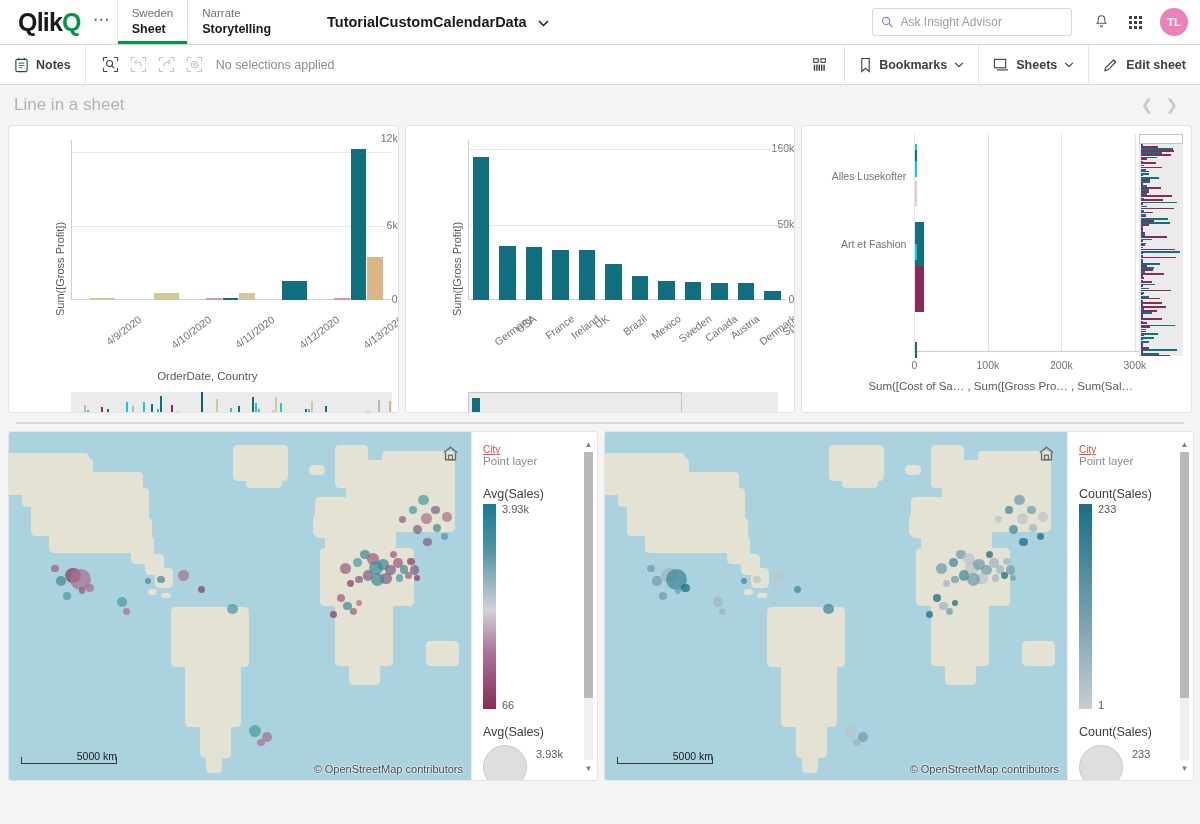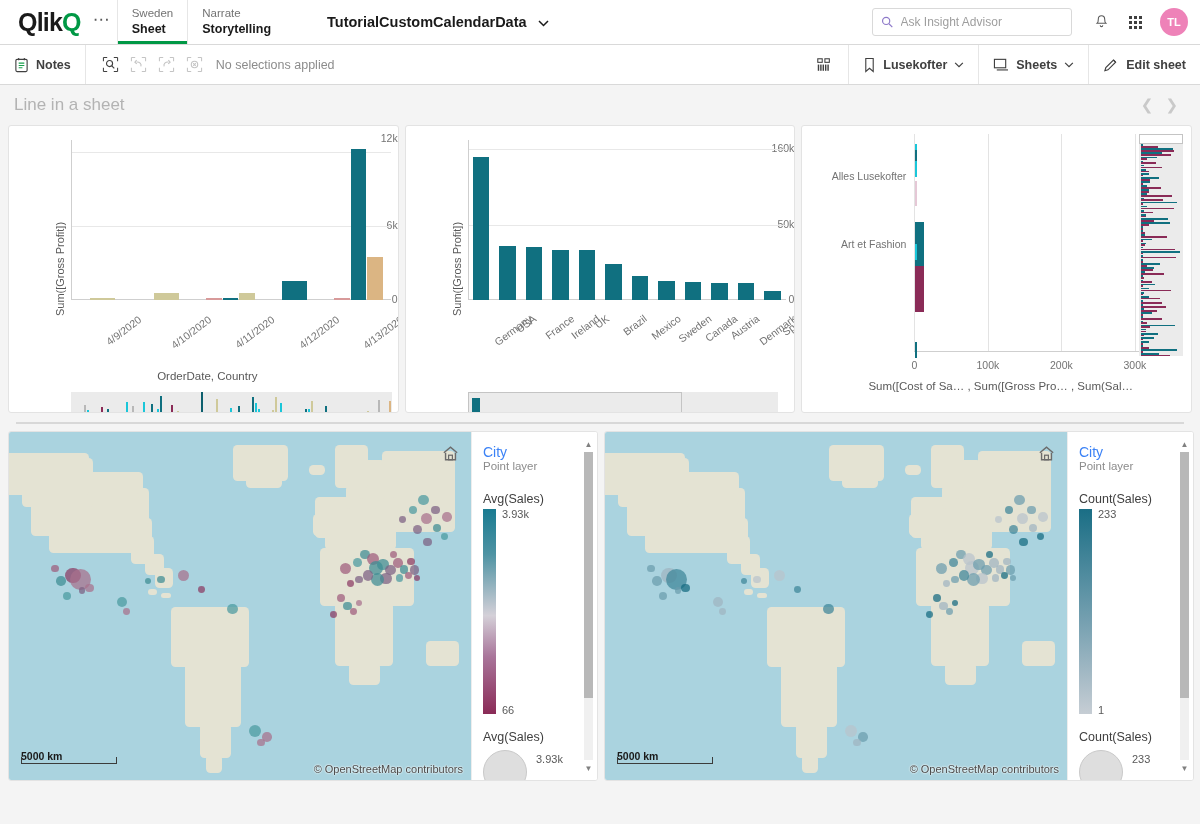--- a/index.html
+++ b/index.html
@@ -142,32 +142,32 @@
   .pt { position: absolute; border-radius: 50%; }
   .homebtn {
     position: absolute; right: 10px; top: 10px; width: 22px; height: 22px;
     display: flex; align-items: center; justify-content: center; cursor: pointer;
   }
   .scalebar {
     position: absolute; left: 12px; bottom: 16px; width: 96px; height: 7px;
     border: 1px solid #3b3b3b; border-top: 0; font-size: 0;
   }
   .scaletxt {
-    position: absolute; left: 12px; bottom: 18px; width: 96px; text-align: left;
-    font-size: 10.5px; font-weight: bold; color: #1a1a1a;
+    position: absolute; left: 12px; bottom: 18px; width: 96px; text-align: right;
+    font-size: 10.5px; font-weight: normal; color: #1a1a1a;
   }
   .osm {
     position: absolute; right: 8px; bottom: 5px; font-size: 11px; color: #4a4a4a;
     text-shadow: 0 0 2px #fff, 0 0 2px #fff;
   }
   .legend {
     width: 126px; background: #fff; position: relative; padding: 12px 0 0 11px;
     border-left: 1px solid #ededed;
   }
-  .lg-title { font-size: 14px; color: #3b82f6; }
+  .lg-title { font-size: 10px; color: #ef4444; text-decoration: underline; }
   .lg-sub { font-size: 11.5px; color: #8c8c8c; margin-bottom: 20px; }
   .lg-meas { font-size: 12.5px; color: #404040; margin-bottom: 3px; }
   .colorbar { width: 13px; height: 205px; position: relative; }
   .cb-max { position: absolute; left: 19px; top: -1px; font-size: 11px; color: #595959; }
   .cb-min { position: absolute; left: 19px; bottom: -2px; font-size: 11px; color: #595959; }
   .lg-meas2 { font-size: 12.5px; color: #404040; margin-top: 16px; }
   .bubble {
     width: 44px; height: 44px; border-radius: 50%; background: #dedede;
     border: 1px solid #c9c9c9; margin-top: 6px; position: relative;
   }
@@ -297,21 +297,21 @@
         <rect x="4.7" y="8.5" width="1.6" height="7" fill="#404040"></rect>
         <rect x="7.4" y="8.5" width="1.6" height="7" fill="#404040"></rect>
         <rect x="10.1" y="8.5" width="1.6" height="7" fill="#404040"></rect>
         <rect x="12.8" y="8.5" width="1.6" height="7" fill="#404040"></rect>
       </svg>
     </div>
     <div class="selbar-item">
       <svg width="13" height="16" viewBox="0 0 14 17">
         <path d="M3 1.5h8v14l-4-3.4-4 3.4z" fill="none" stroke="#404040" stroke-width="1.2"></path>
       </svg>
-      <span>Lusekofter</span>
+      <span>Bookmarks</span>
       <svg width="10" height="6" viewBox="0 0 11 7">
           <path d="M1 1l4.5 4.5L10 1" fill="none" stroke="#404040" stroke-width="1.4"></path>
         </svg>
     </div>
     <div class="selbar-item">
       <svg width="16" height="15" viewBox="0 0 17 16">
         <rect x="1.5" y="2.5" width="12" height="9" fill="none" stroke="#404040" stroke-width="1.2"></rect>
         <path d="M4 13.8h12" stroke="#404040" stroke-width="1.2"></path>
       </svg>
       <span>Sheets</span>

